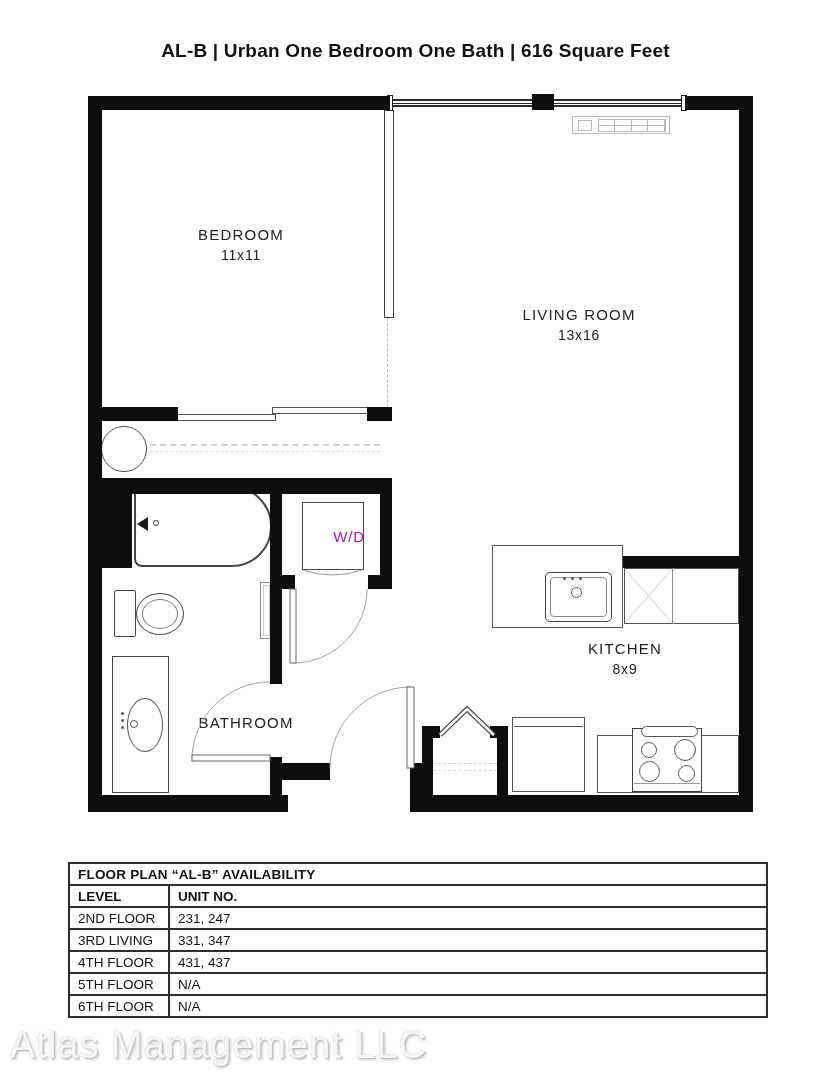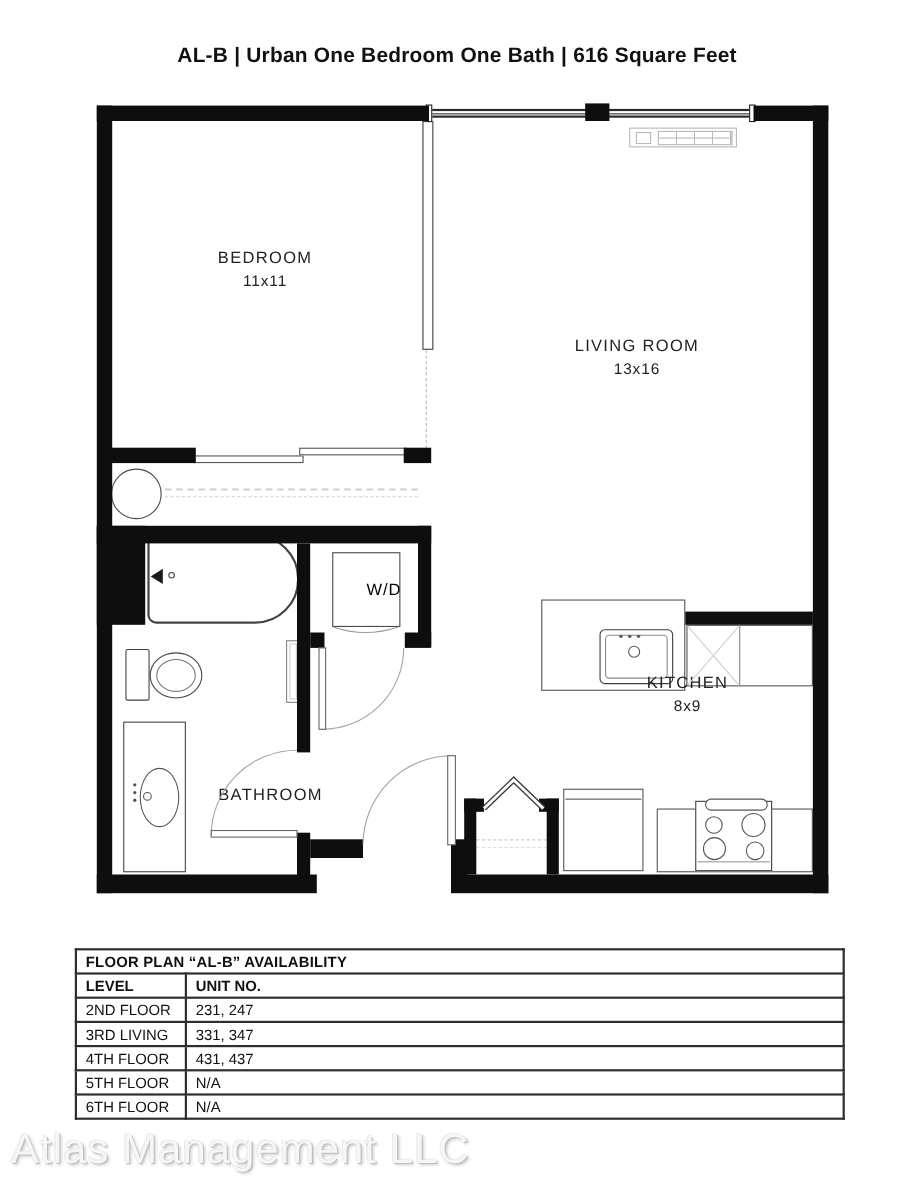--- a/index.html
+++ b/index.html
@@ -14,21 +14,21 @@
   .dashed{position:absolute;z-index:1;}
   .round{border-radius:50%;}
   
   #plan-title{position:absolute;top:40px;left:0;width:100%;text-align:center;
               font-size:19px;font-weight:bold;letter-spacing:.2px;color:#111;z-index:8;}
   .room-label{position:absolute;text-align:center;font-size:15px;letter-spacing:1.2px;
               color:#222;z-index:4;line-height:1.25;}
   .room-label .dims{font-size:14px;letter-spacing:.8px;margin-top:2px;}
   #wd-box{position:absolute;left:302px;top:502px;width:62px;height:68px;border:1.5px solid #4a4a4a;
           box-sizing:border-box;display:flex;align-items:center;justify-content:center;
-          font-size:15px;letter-spacing:.8px;color:#000000;background:#fff;z-index:2;padding-left:32px;}
+          font-size:15px;letter-spacing:.8px;color:#a21caf;background:#fff;z-index:2;padding-left:32px;}
   
   #avail{position:absolute;left:68px;top:862px;width:700px;border-collapse:collapse;z-index:8;
          font-size:13.5px;color:#111;}
   #avail td{border:2px solid #2e2e2e;height:20px;padding:0 0 0 8px;vertical-align:middle;}
   #avail .t-title{font-weight:bold;font-size:13.5px;letter-spacing:.2px;}
   #avail .t-head{font-weight:bold;}
   #avail .c1{width:90px;}
   #footnote{position:absolute;top:1092px;left:0;width:100%;text-align:center;z-index:9;
             font-size:11px;font-style:italic;font-weight:600;color:#1c1c1c;}
   #watermark{position:absolute;left:10px;top:1024px;z-index:7;font-size:38px;letter-spacing:1px;
@@ -166,21 +166,21 @@
   </svg>
 
   <div class="room-label" style="left:141px;top:226px;width:200px">
     <div>BEDROOM</div>
     <div class="dims">11x11</div>
   </div>
   <div class="room-label" style="left:479px;top:306px;width:200px">
     <div>LIVING ROOM</div>
     <div class="dims">13x16</div>
   </div>
-  <div class="room-label" style="left:545px;top:612px;width:160px">
+  <div class="room-label" style="left:545px;top:640px;width:160px">
     <div>KITCHEN</div>
     <div class="dims">8x9</div>
   </div>
   <div class="room-label" style="left:166px;top:714px;width:160px">
     <div>BATHROOM</div>
   </div>
 
   <table id="avail">
     <tbody>
         <tr>

